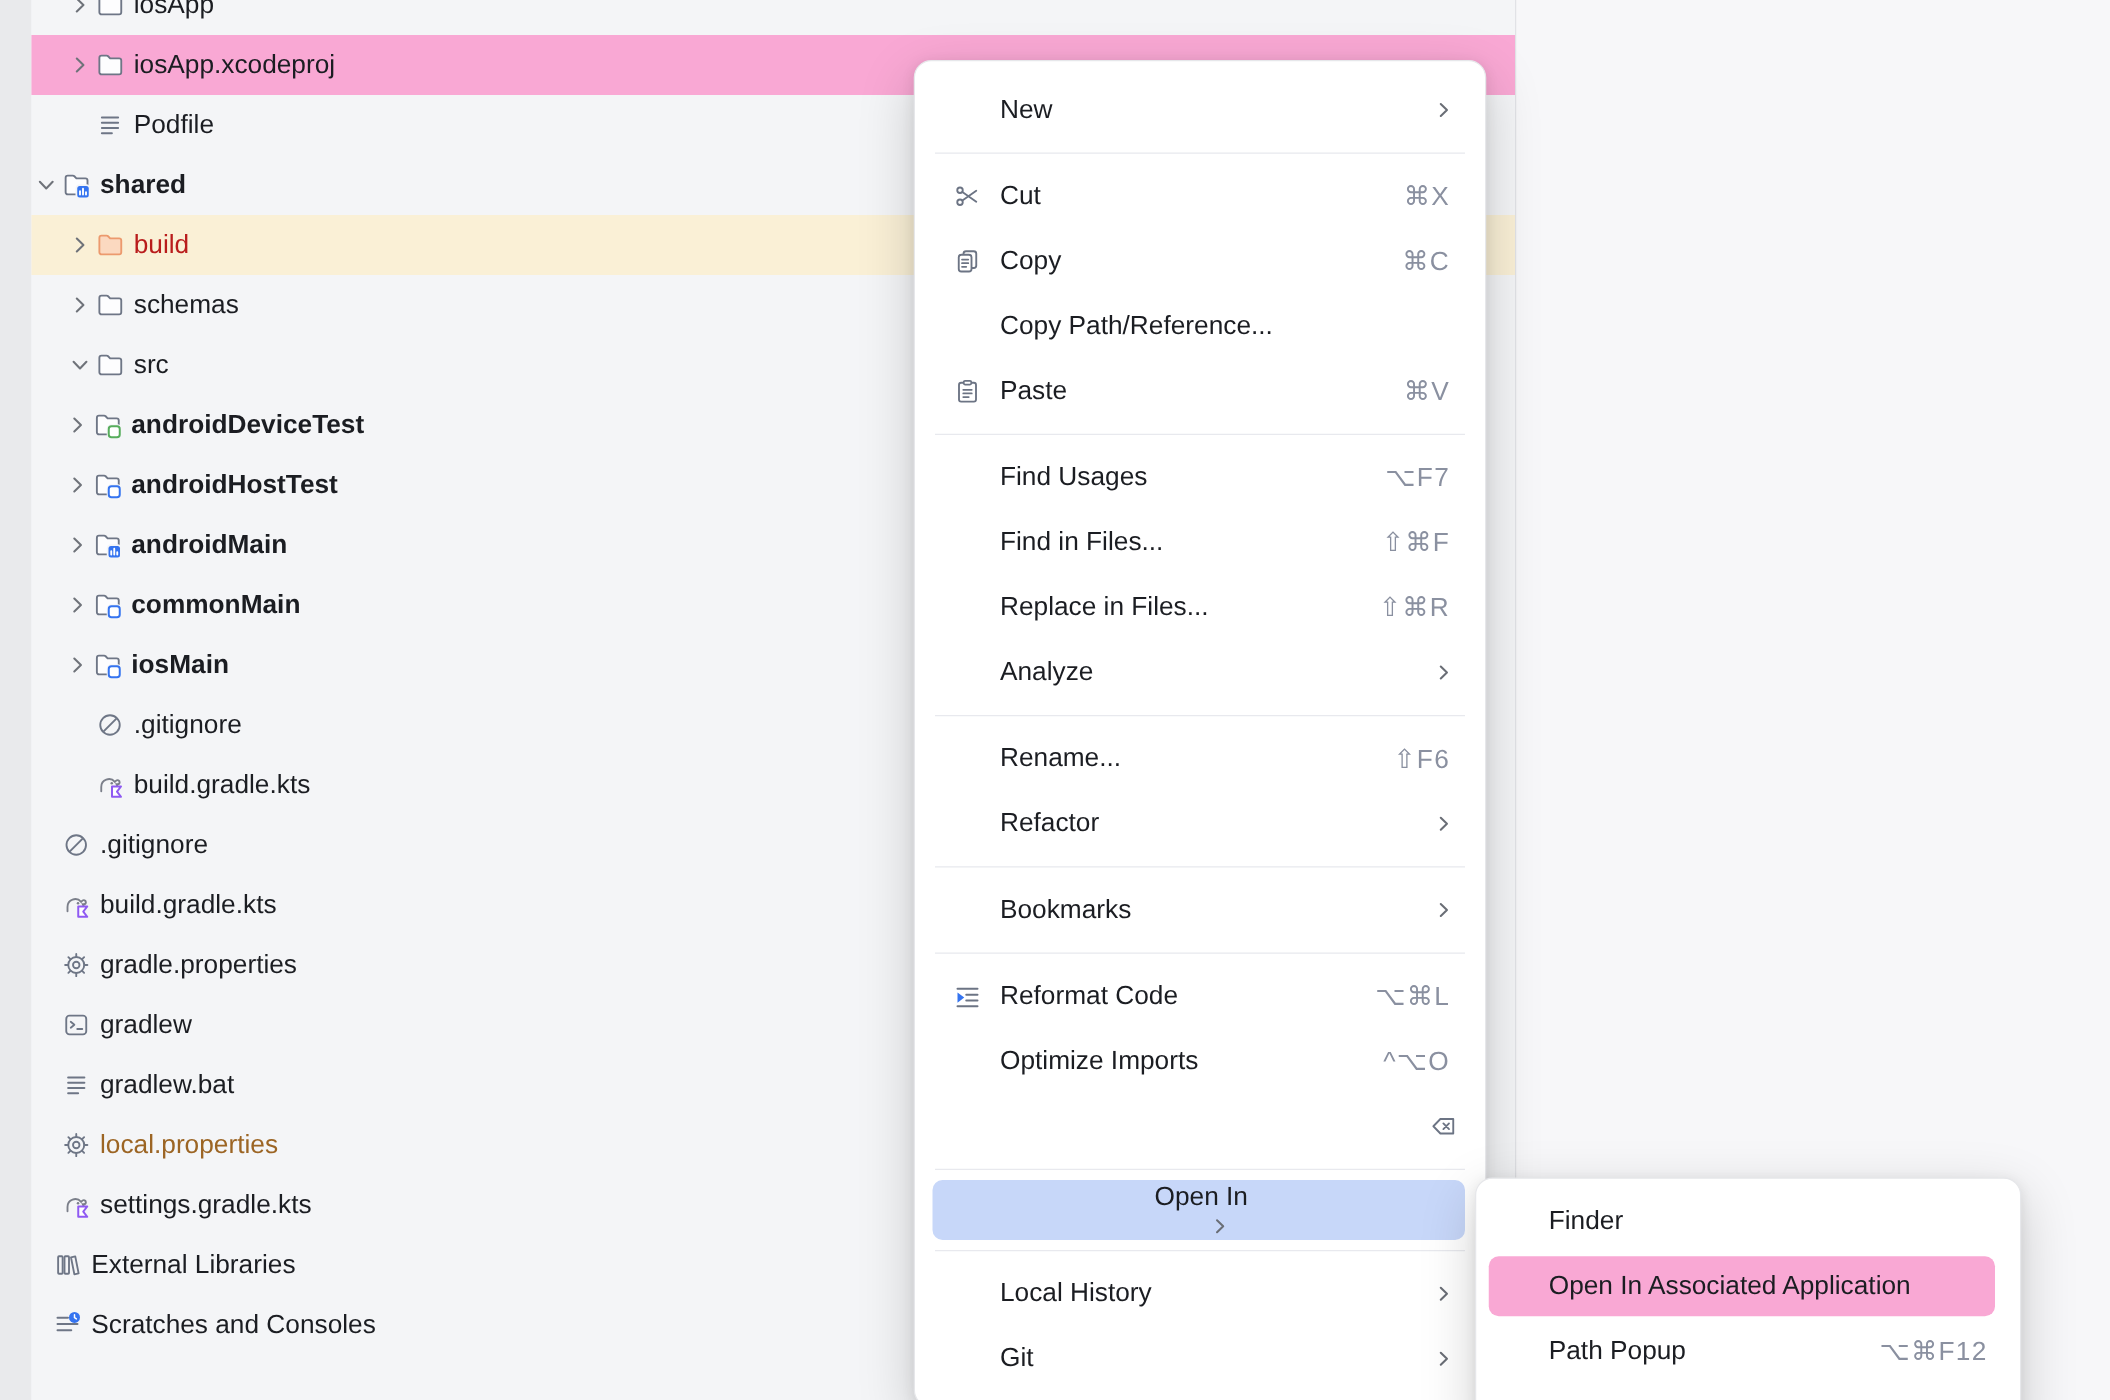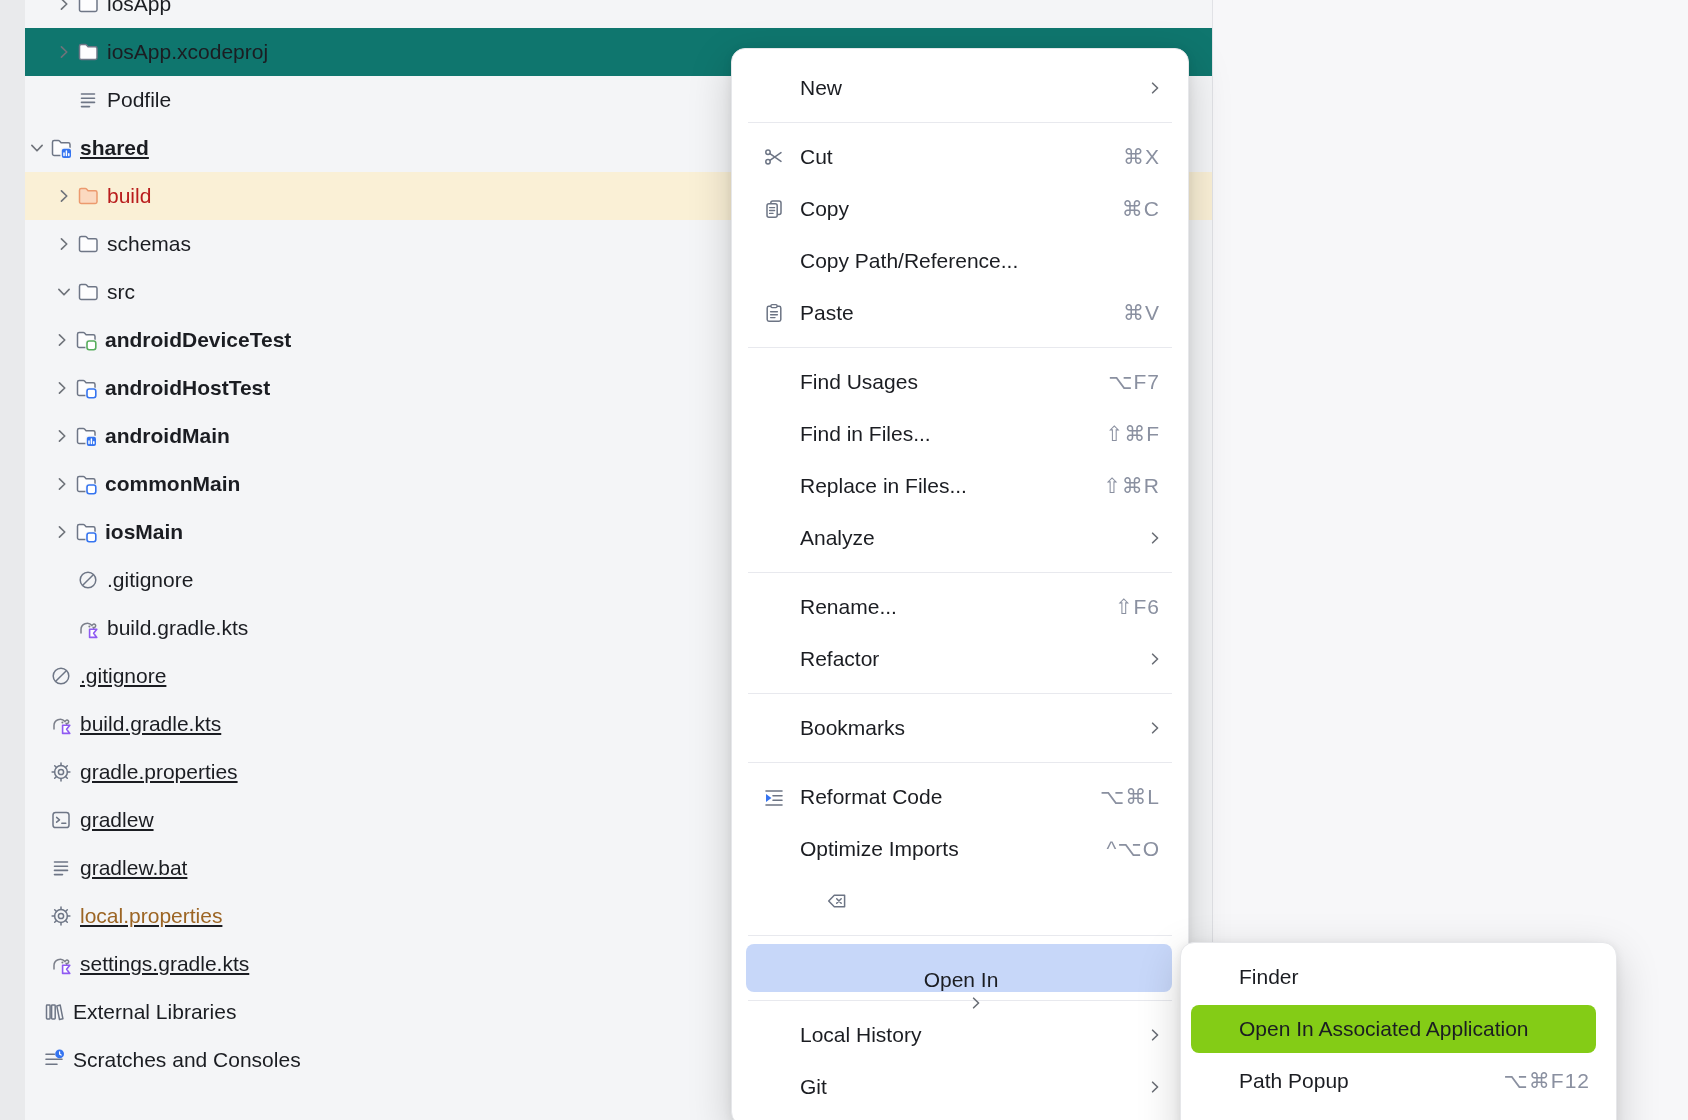--- a/index.html
+++ b/index.html
@@ -12,47 +12,47 @@
     -webkit-font-smoothing:antialiased;
   }
   
   .editor-area {
     position:absolute; left:1187px; top:0; width:501px; height:1120px;
     background:#f7f7f9; border-left:1px solid #e1e2e6;
   }
   
   .tree { position:absolute; left:0; top:-20px; width:1187px; }
   .row { height:48px; width:1187px; display:flex; align-items:center; }
-  .row.sel-gray { background:#0f766e; }
+  .row.sel-gray { background:#f9a8d4; }
   .row.sel-cream { background:#faf0d6; }
   .row .chev { width:22px; height:22px; flex:0 0 22px; display:flex; align-items:center; justify-content:center; }
   .row .ticon { width:24px; height:24px; flex:0 0 24px; margin-left:1px; display:flex; align-items:center; justify-content:center; }
   .row .lbl { margin-left:7px; white-space:nowrap; }
   .row.bold .lbl { font-weight:bold; }
   .lvl0 { padding-left:0; }
-  .lvl1 { padding-left:1px;text-decoration:underline; }
+  .lvl1 { padding-left:1px; }
   .lvl2 { padding-left:28px; }
   .lvl3 { padding-left:26px; }
   .nochev .chev { visibility:hidden; }
   .lvl0.nochev { padding-left:16px; }
   .lbl.t-orange { color:#b91c1c; }
   .lbl.t-brown { color:#9c6524; }
 
   svg.ic { display:block; }
 
   
   .menu {
     position:absolute; left:706px; top:48px; width:458px;
     background:#ffffff; border:1px solid #e6e7ea; border-radius:14px;
     box-shadow:0 14px 44px rgba(0,0,0,.18), 0 2px 10px rgba(0,0,0,.08);
     padding:13px 0 12px 0; z-index:5;
   }
   .mi {
     height:52px; display:flex; align-items:center;
-    padding:0 28px 0 30px; white-space:nowrap;
+    padding:0 28px 0 30px; white-space:nowrap;justify-content:flex-end;
   }
   .mi .ic-col { width:24px; height:24px; flex:0 0 24px; margin-right:14px; display:flex; align-items:center; justify-content:center; }
   .mi .mlbl { flex:1 1 auto; }
   .mi .sc { color:#8a90a0; margin-left:24px; letter-spacing:1px; }
   .mi .sub-arrow { margin-left:24px; margin-right:-6px; display:flex; }
   .mi.hl {
     background:#c7d7f9; border-radius:8px; height:48px;
     margin:2px 16px 2px 14px; padding:0 12px 0 16px;flex-direction:column;
   }
   .msep { height:1px; background:#e8e9ee; margin:8px 16px; }
@@ -61,21 +61,21 @@
   .submenu {
     position:absolute; left:1155px; top:942px; width:437px; height:210px;
     background:#ffffff; border:1px solid #e6e7ea; border-radius:14px;
     box-shadow:0 14px 44px rgba(0,0,0,.18), 0 2px 10px rgba(0,0,0,.08);
     padding:8px 0 0 0; z-index:6;
   }
   .smi { height:52px; display:flex; align-items:center; padding:0 26px 0 58px; white-space:nowrap; }
   .smi .mlbl { flex:1 1 auto; }
   .smi .sc { color:#8a90a0; margin-left:24px; letter-spacing:1px; }
   .smi.hl {
-    background:#84cc16; border-radius:8px; height:48px;
+    background:#f9a8d4; border-radius:8px; height:48px;
     margin:2px 20px 2px 10px; padding:0 16px 0 48px;
   }
 </style>
 </head>
 <body>
 
 <svg width="0" height="0" style="position:absolute">
   <defs>
     <symbol id="i-chev-r" viewBox="0 0 24 24">
         <path d="M9.2 6.4 15 12l-5.8 5.6" fill="none" stroke="#6f737a" stroke-width="1.8" stroke-linecap="round" stroke-linejoin="round"></path>

